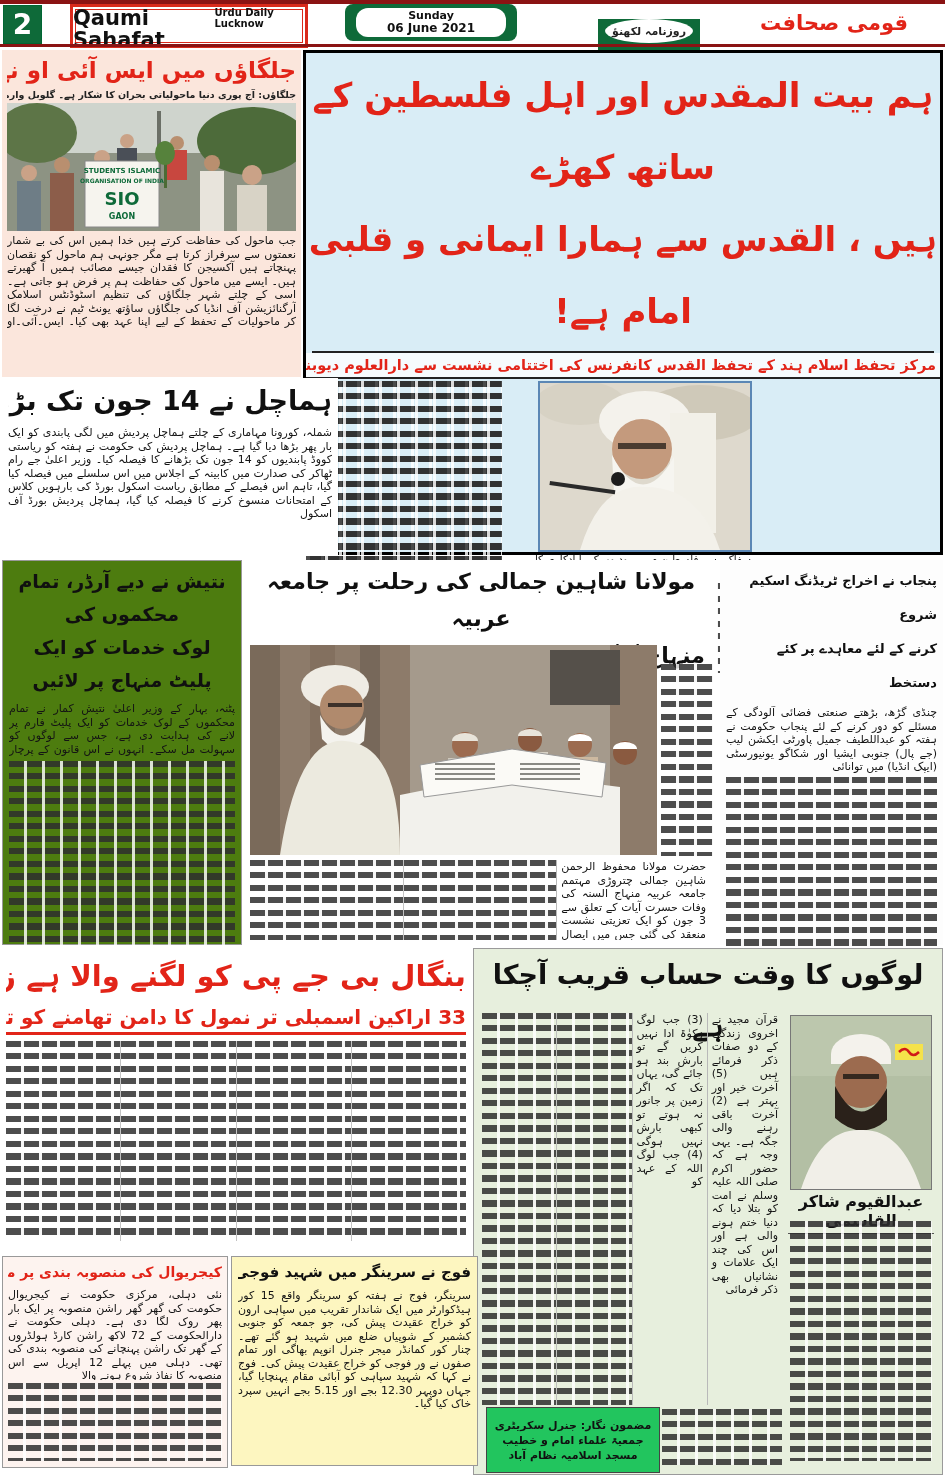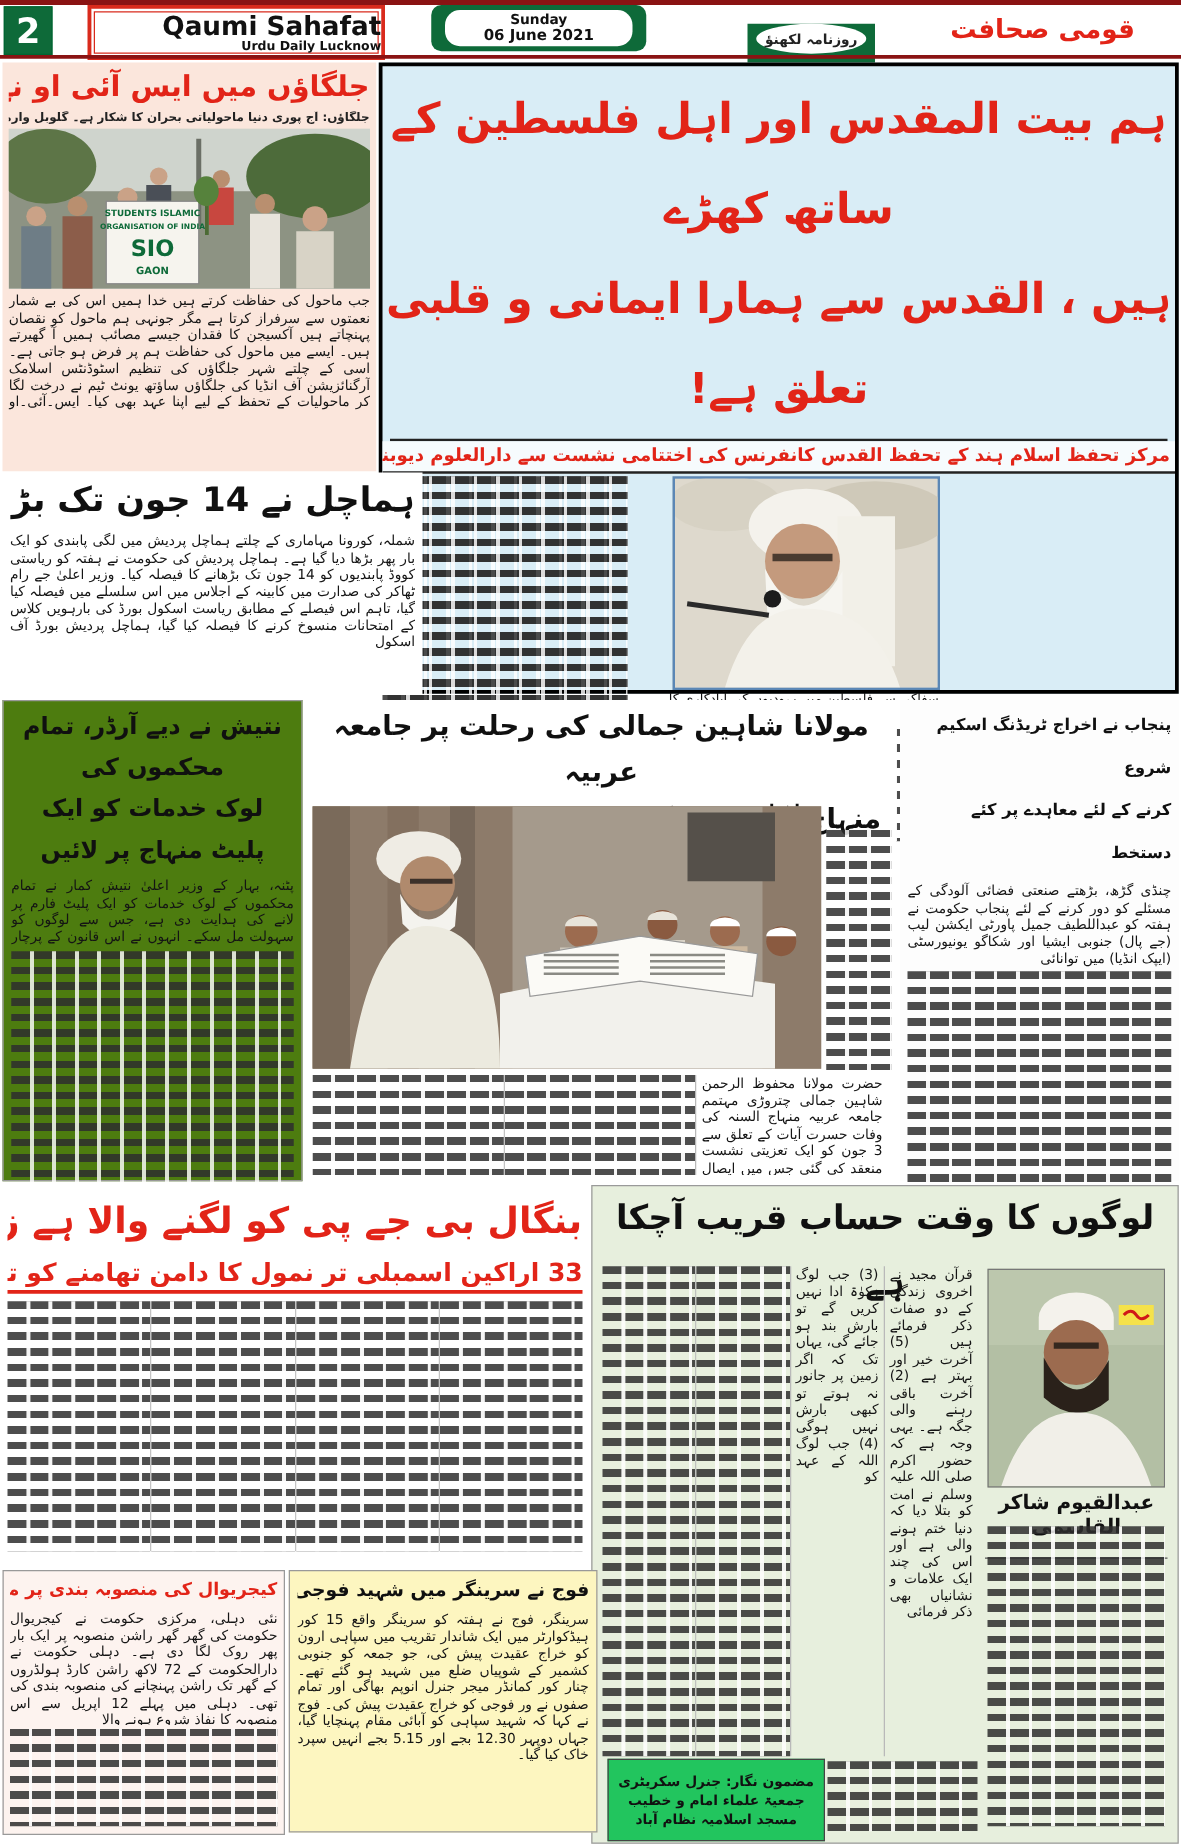--- a/index.html
+++ b/index.html
@@ -7,21 +7,21 @@
         font-family:"DejaVu Sans",sans-serif;}
   .ur{direction:rtl;font-family:"DejaVu Sans",sans-serif;}
   
   .top-rule{position:absolute;left:0;top:0;width:945px;height:4px;background:#8a1313;}
   .hdr-rule{position:absolute;left:0;top:44px;width:945px;height:3px;background:#8a1313;}
   .pagenum{position:absolute;left:3px;top:5px;width:37px;height:37px;background:#0e6a39;
            border:1px solid #063; color:#fff;font-size:28px;font-weight:bold;
            display:flex;align-items:center;justify-content:center;}
   .masthead-box{position:absolute;left:70px;top:4px;width:232px;height:38px;background:#fff;
            border:3px solid #d92a1c;box-shadow:inset 0 0 0 2px #fff, inset 0 0 0 3px #d92a1c;
-           display:flex;flex-direction:column;align-items:flex-end;justify-content:center;}
+           display:flex;flex-direction:row;align-items:flex-start;justify-content:center;}
   .masthead-box .t1{font-size:21px;font-weight:bold;color:#111;line-height:22px;}
   .masthead-box .t2{font-size:10px;font-weight:bold;color:#111;}
   .date-box{position:absolute;left:345px;top:4px;width:172px;height:37px;background:#0e6a39;
            border-radius:8px;display:flex;align-items:center;justify-content:center;}
   .date-pill{background:#fff;border-radius:12px;width:150px;height:29px;display:flex;
            flex-direction:column;align-items:center;justify-content:center;}
   .date-pill .d1{font-size:11px;font-weight:bold;color:#111;line-height:12px;}
   .date-pill .d2{font-size:12px;font-weight:bold;color:#111;line-height:13px;}
   .edition-box{position:absolute;left:598px;top:6px;width:102px;height:34px;background:#0e6a39;
            display:flex;justify-content:center;margin-top:13px;}
@@ -82,21 +82,21 @@
   #bengal .hl{font-size:29px;line-height:52px;text-align:center;white-space:nowrap;overflow:hidden;}
   #bengal .sub{font-size:20px;line-height:30px;text-align:center;font-weight:bold;color:#e22418;
                border-bottom:3px solid #e22418;white-space:nowrap;overflow:hidden;}
   #bengal .cols{height:200px;margin-top:6px;}
   
   #reck{left:473px;top:948px;width:470px;height:527px;background:#e7efdd;border:1px solid #9a9a9a;}
   #reck .hl{font-size:27px;line-height:52px;text-align:center;}
   #reck .photo{position:absolute;right:10px;top:66px;width:140px;height:173px;
                border:1px solid #777;background:#b8c4a8;}
   #reck .pname{position:absolute;right:8px;top:243px;width:146px;font-size:16px;font-weight:bold;
-               text-align:center;color:#111;border-bottom:1px solid #555;padding-bottom:16px;}
+               text-align:center;color:#111;border-bottom:1px solid #555;padding-bottom:3px;}
   #reck .lead{position:absolute;right:10px;top:272px;width:142px;height:240px;}
   #reck .colrow{position:absolute;right:160px;top:64px;left:8px;height:392px;}
   #reck .authbox{position:absolute;left:12px;top:458px;width:168px;height:60px;border:1px solid #444;
                font-size:11px;line-height:15px;font-weight:bold;text-align:center;color:#111;
                display:flex;align-items:center;justify-content:center;padding:2px;background:#22c55e;}
   #reck .tailsim{position:absolute;right:160px;top:460px;width:120px;height:56px;}
   
   #kejri{left:2px;top:1256px;width:226px;height:212px;background:#fdf3ef;border:1px solid #999;padding:3px 5px;}
   #kejri .hl{font-size:14px;line-height:24px;text-align:center;white-space:nowrap;overflow:hidden;}
   
@@ -158,21 +158,21 @@
       <text x="115" y="116" font-size="8" font-weight="bold" fill="#0e6a39" text-anchor="middle">GAON</text>
 
       <rect x="157" y="55" width="3" height="30" fill="#4c6b35"></rect>
       <ellipse cx="158" cy="50" rx="10" ry="12" fill="#56823c"></ellipse>
     </svg>
     <div class="body-ur ur" style="height:94px;margin-top:3px;">جب ماحول کی حفاظت کرتے ہیں خدا ہمیں اس کی بے شمار نعمتوں سے سرفراز کرتا ہے مگر جونہی ہم ماحول کو نقصان پہنچاتے ہیں آکسیجن کا فقدان جیسے مصائب ہمیں آ گھیرتے ہیں۔ ایسے میں ماحول کی حفاظت ہم پر فرض ہو جاتی ہے۔ اسی کے چلتے شہر جلگاؤں کی تنظیم اسٹوڈنٹس اسلامک آرگنائزیشن آف انڈیا کی جلگاؤں ساؤتھ یونٹ ٹیم نے درخت لگا کر ماحولیات کے تحفظ کے لیے اپنا عہد بھی کیا۔ ایس۔آئی۔او جلگاؤں صرف یوم ماحولیات پر ہی نہیں بلکہ سال کے دیگر دنوں میں بھی برابر شجرکاری میں بڑھ چڑھ کر حصہ لیں گی۔ اس موقع پر یونٹ صدر نعمان احمد، زیان احمد، زبیر عارف، نبیل شیخ، امیر حمزہ، کوثین شاہ، وشار شاہ، معاذ شیخ موجود تھے۔</div>
   </div>
 
   <div class="box" id="quds">
     <div class="hl hl-red ur" style="margin-top:6px;">ہم بیت المقدس اور اہل فلسطین کے ساتھ کھڑے</div>
-    <div class="hl hl-red ur">ہیں ، القدس سے ہمارا ایمانی و قلبی تعلق ہے!</div>
+    <div class="hl hl-red ur">ہیں ، القدس سے ہمارا ایمانی و قلبی امام ہے!</div>
     <div class="hrule"></div>
     <div class="subhead ur">مرکز تحفظ اسلام ہند کے تحفظ القدس کانفرنس کی اختتامی نشست سے دارالعلوم دیوبند کے مہتمم مفتی ابوالقاسم نعمانی کا خطاب!</div>
     <div class="bodywrap">
       <div class="colL sim"></div>
       <div class="colR sim"></div>
       <svg class="photo" viewBox="0 0 210 167" preserveAspectRatio="none">
         <rect x="0" y="0" width="210" height="167" fill="#ded9cd"></rect>
         <ellipse cx="160" cy="30" rx="60" ry="28" fill="#cfc9b9"></ellipse>
         <ellipse cx="40" cy="20" rx="45" ry="22" fill="#d7d2c4"></ellipse>
 

